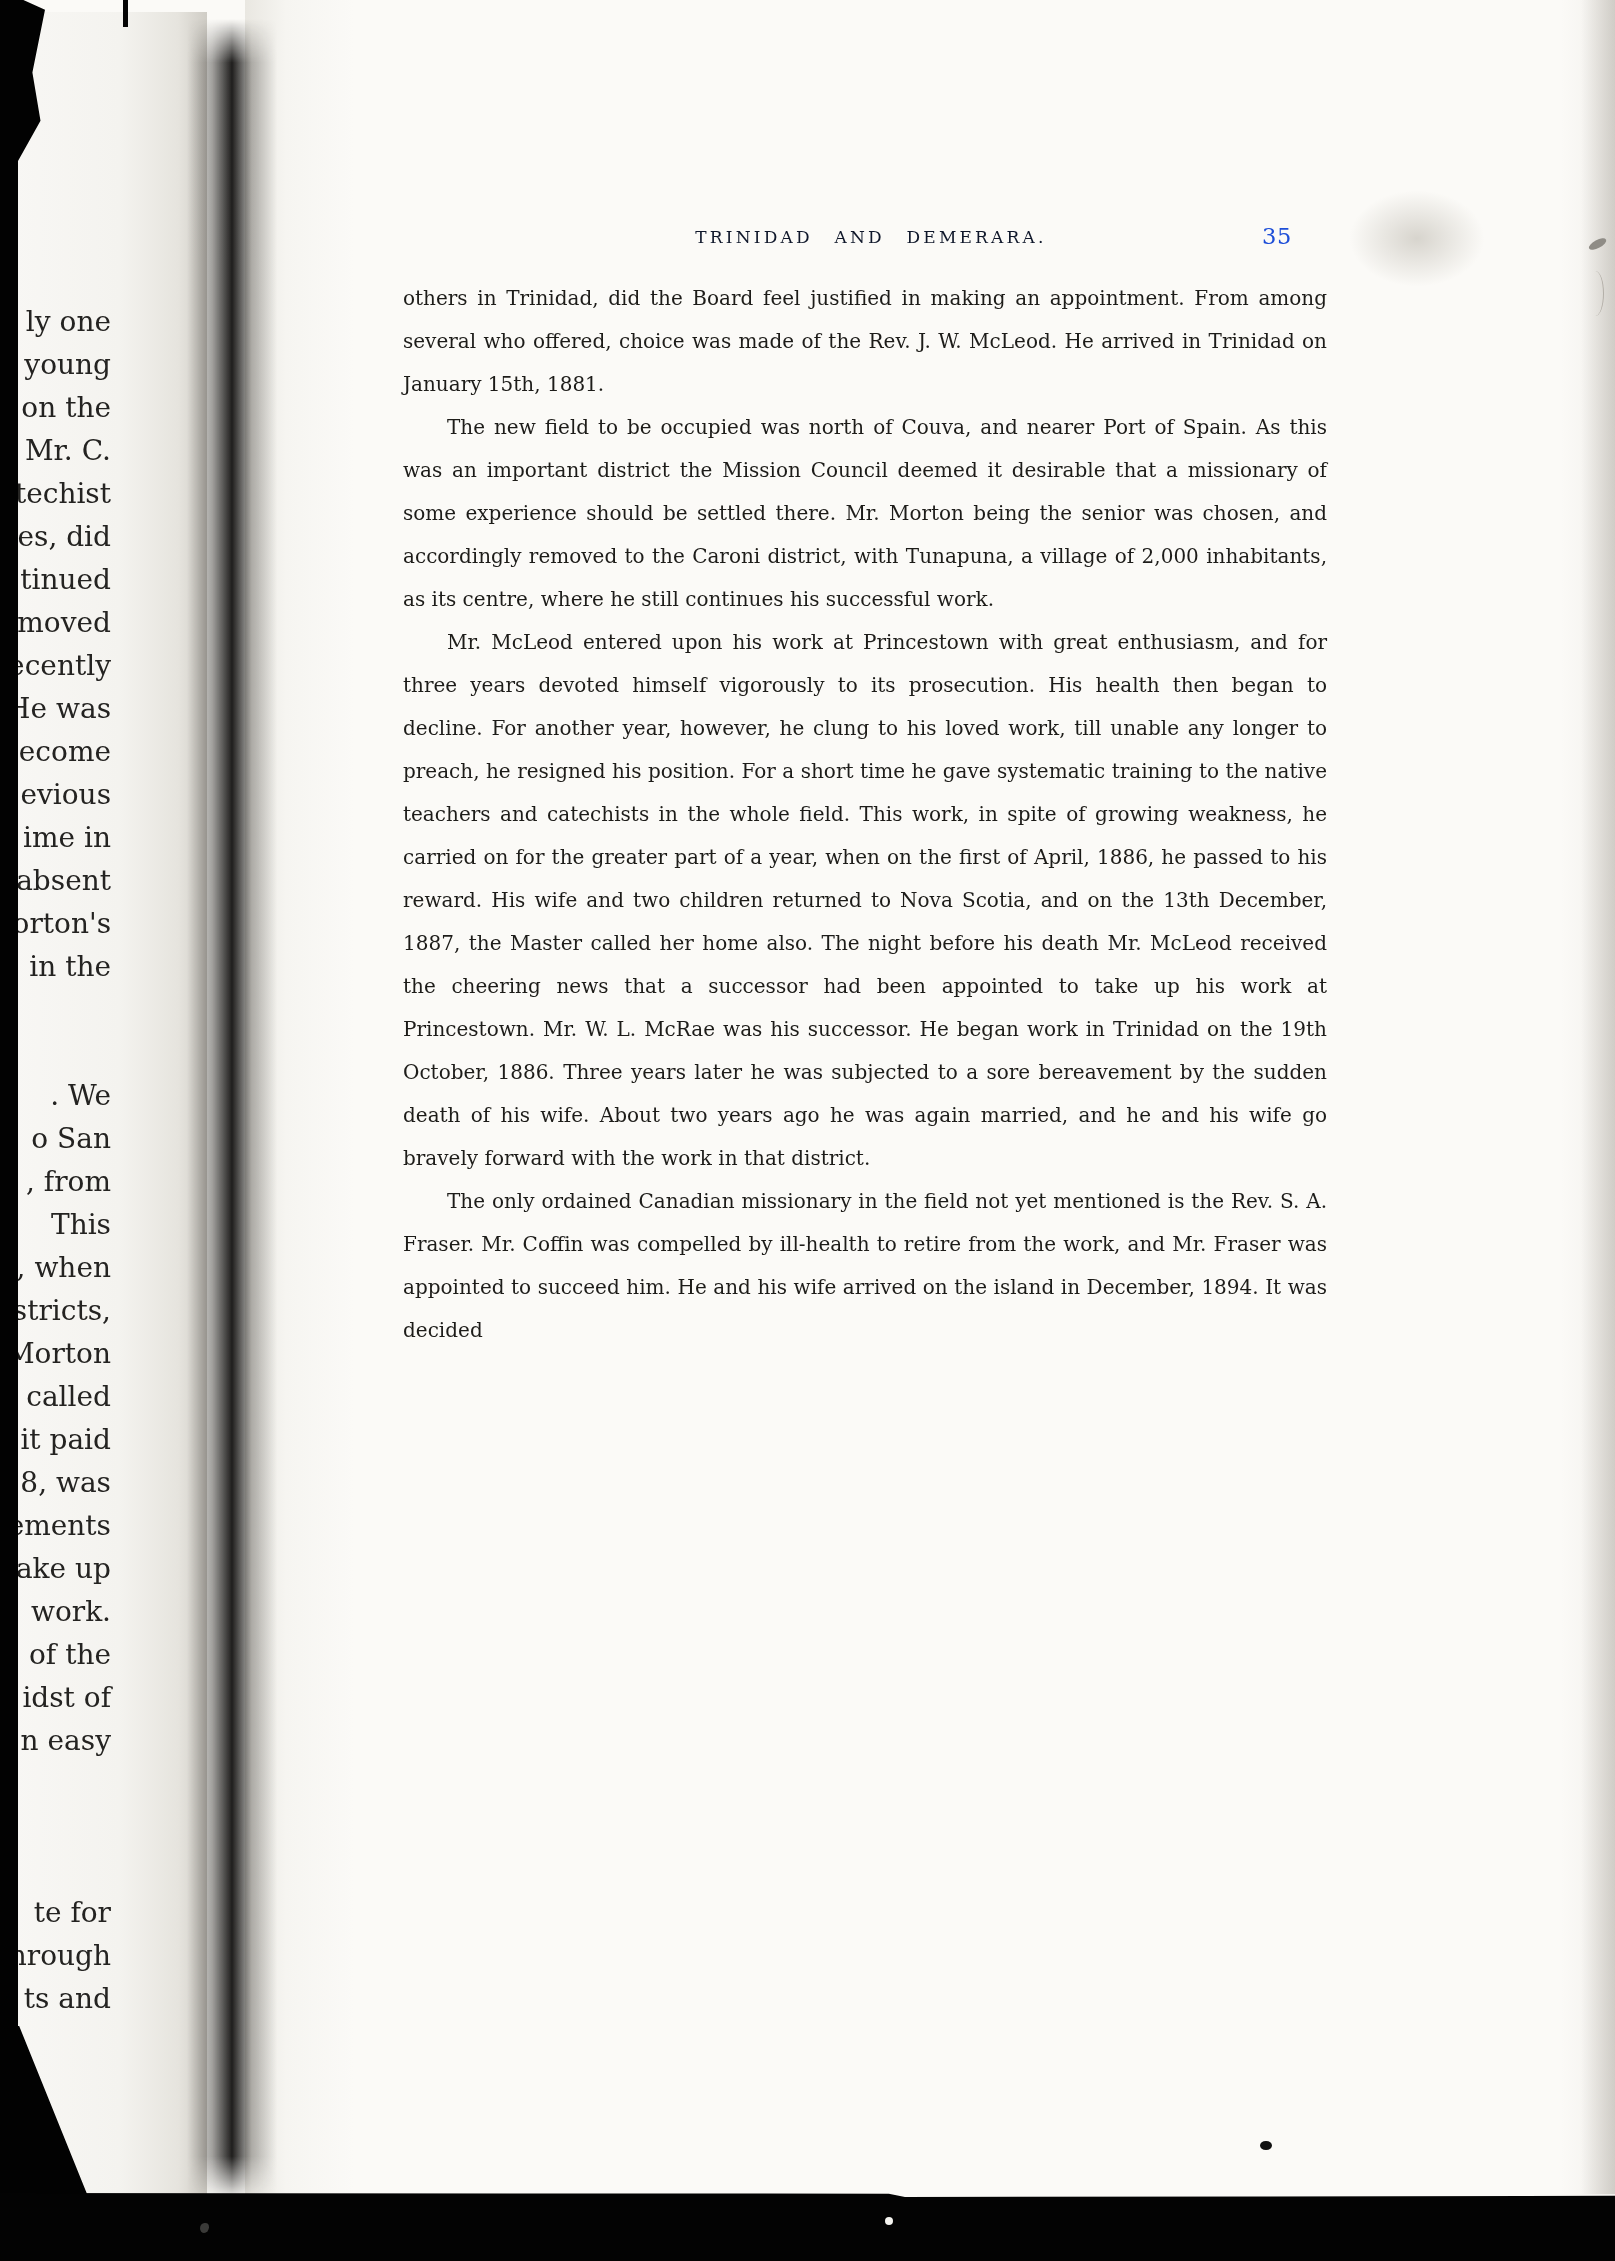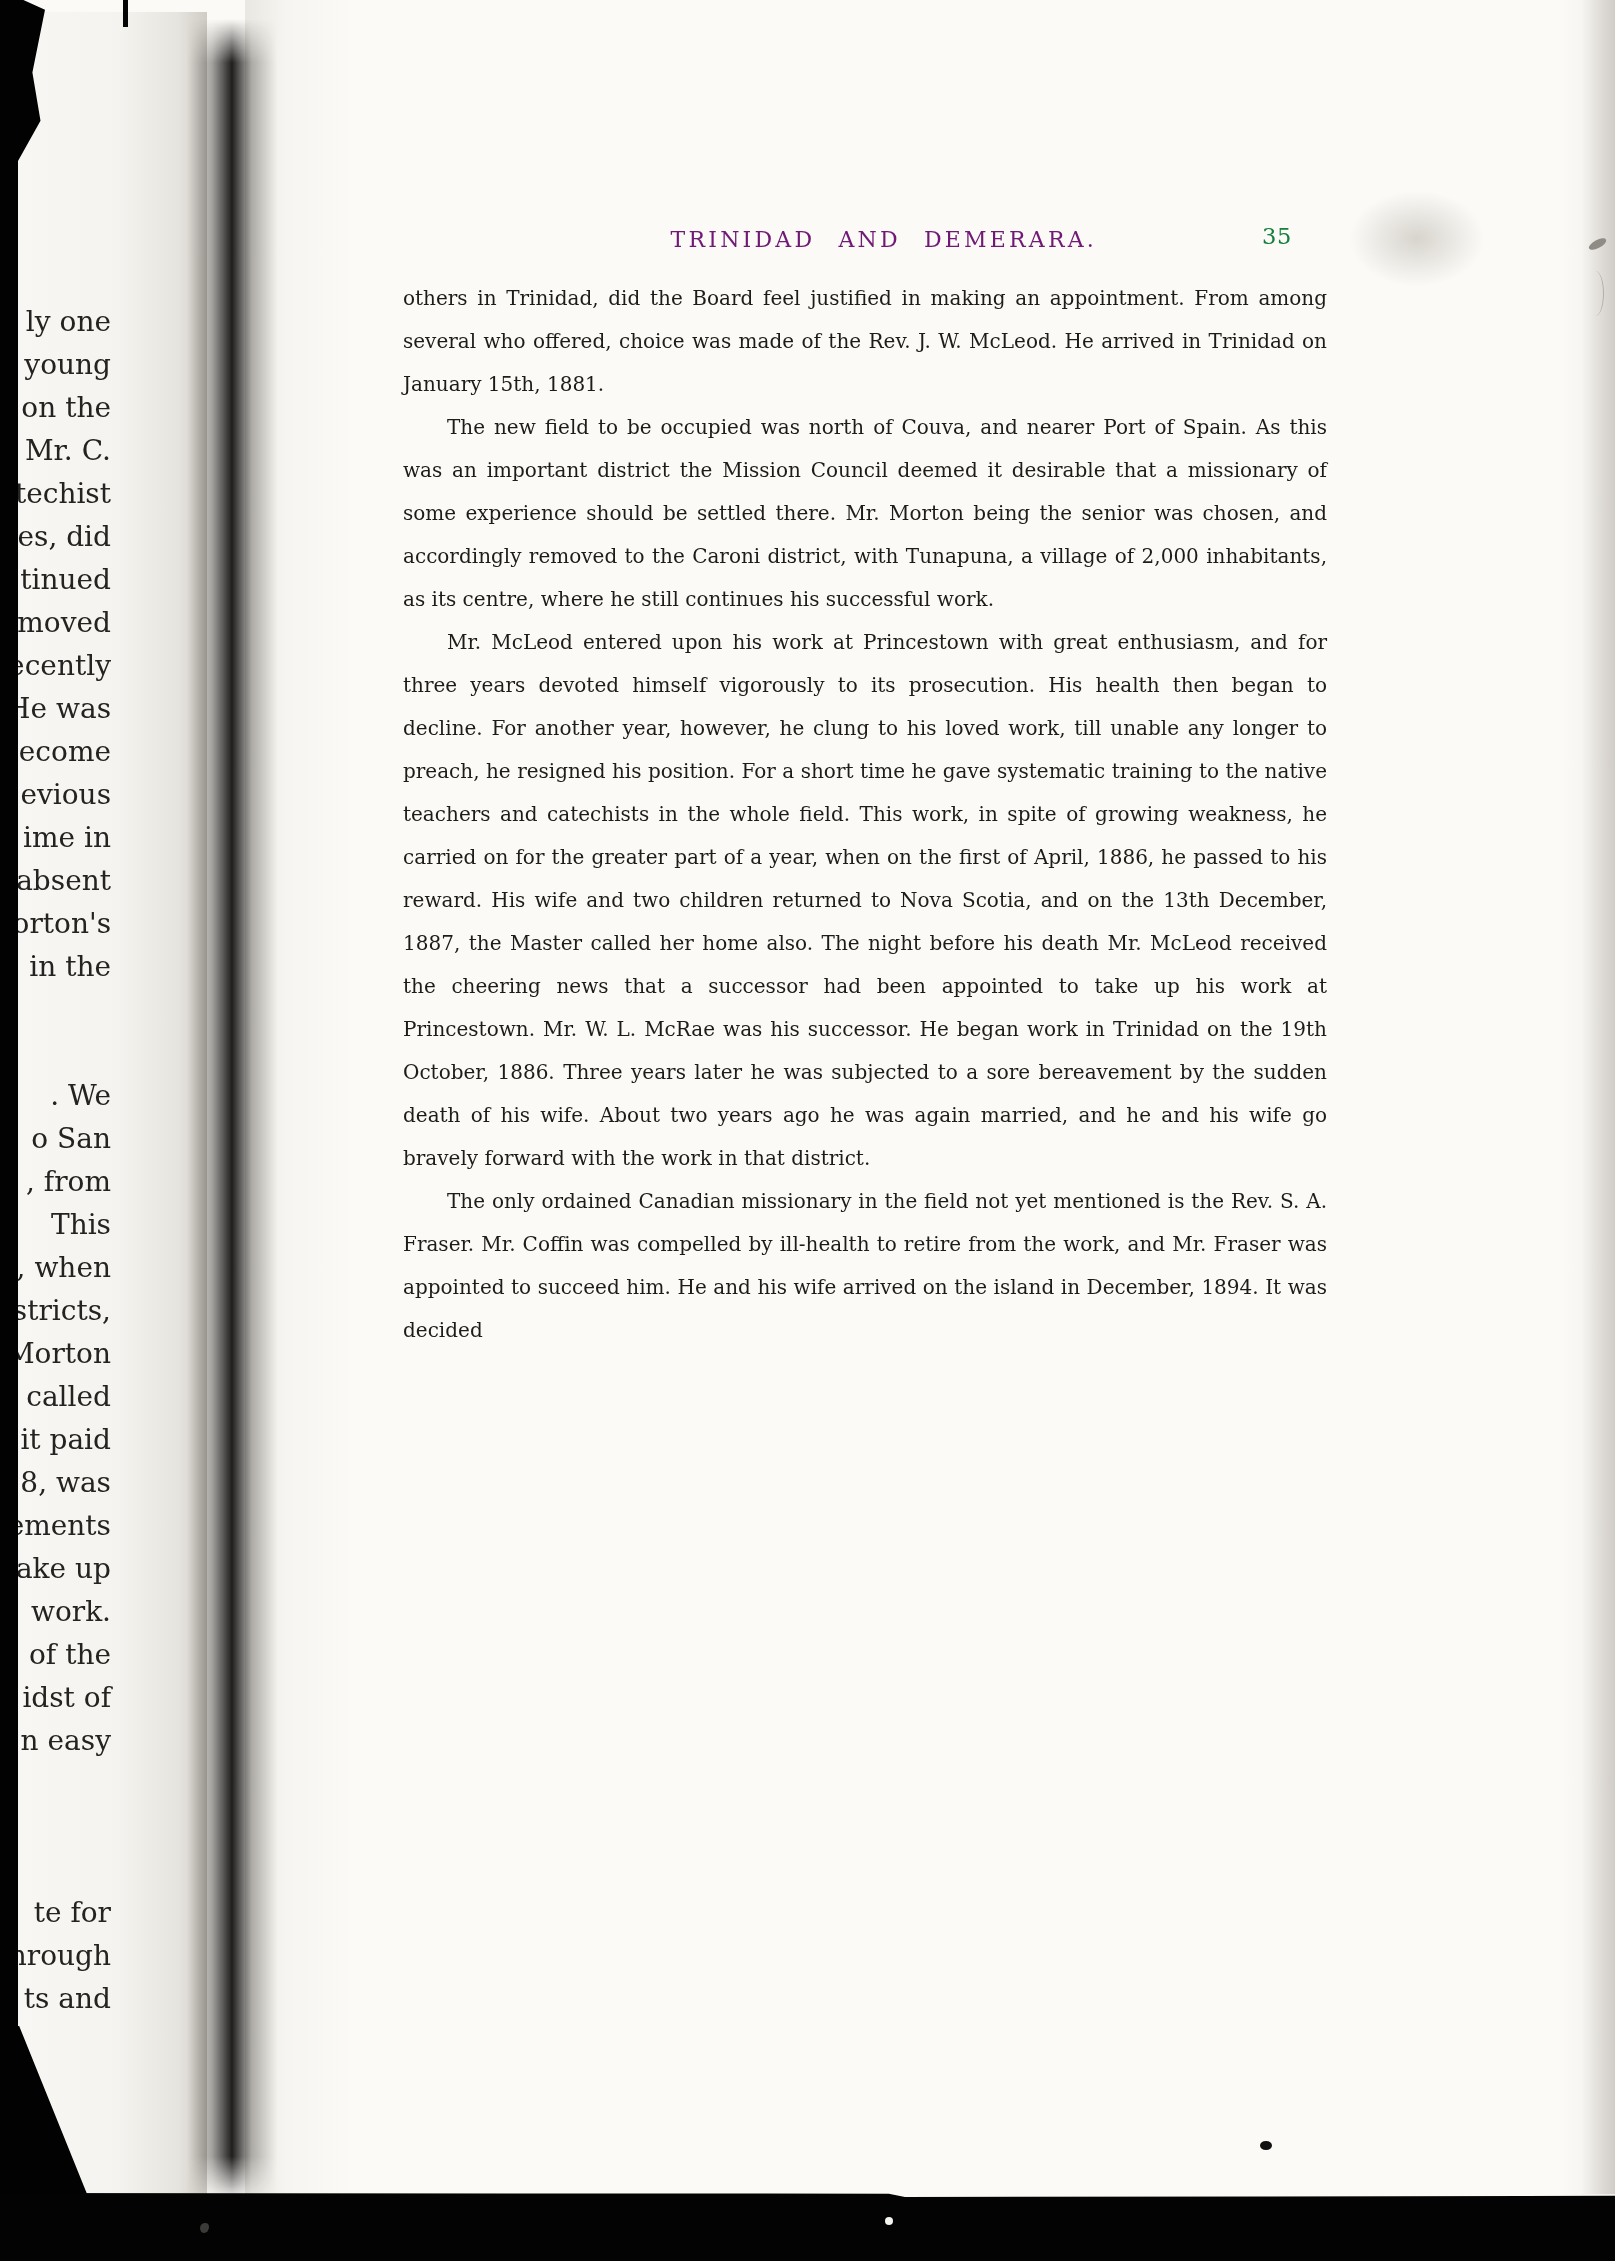--- a/index.html
+++ b/index.html
@@ -46,26 +46,26 @@
                  border-right: 1.9px solid #b3afa8; border-radius: 50%; z-index: 6; }
   .dot-black   { position: absolute; left: 1260px; top: 2141px; width: 11.6px; height: 9px; background: #111;
                  border-radius: 50%; z-index: 6; }
   .dot-white   { position: absolute; left: 885px; top: 2217px; width: 8.4px; height: 8.4px; background: #f5f4f0;
                  border-radius: 50%; z-index: 6; }
   .speck-left  { position: absolute; left: 200px; top: 2223px; width: 9px; height: 10.3px; background: #3a3a38;
                  border-radius: 50% 40% 55% 45%; z-index: 6; }
   
   .running-head {
     position: absolute; left: 645px; top: 227px; width: 452px; z-index: 1;
-    text-align: right; font-size: 22px; letter-spacing: 3.2px; word-spacing: 13px;
-    color: #701a75; white-space: nowrap;
+    text-align: center; font-size: 17px; letter-spacing: 3.2px; word-spacing: 13px;
+    color: #0f172a; white-space: nowrap;
   }
   .page-number {
     position: absolute; left: 1262px; top: 223px; z-index: 1;
-    font-size: 22.6px; letter-spacing: 0.6px; color: #15803d;
+    font-size: 22.6px; letter-spacing: 0.6px; color: #1d4ed8;
   }
   
   .body-text {
     position: absolute; left: 403px; top: 277px; width: 924px; z-index: 1;
     font-size: 20px; line-height: 43px; text-align: justify; color: #1d1c19;
   }
   .para { }
   .para:first-child { margin-top: 0; }
   .para.indent { text-indent: 44px; }
   

